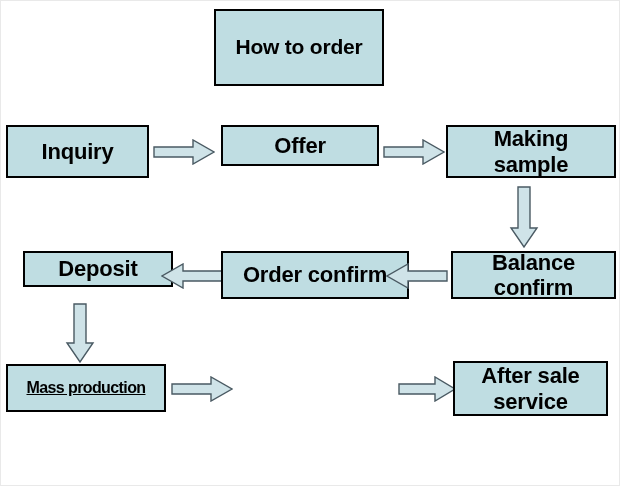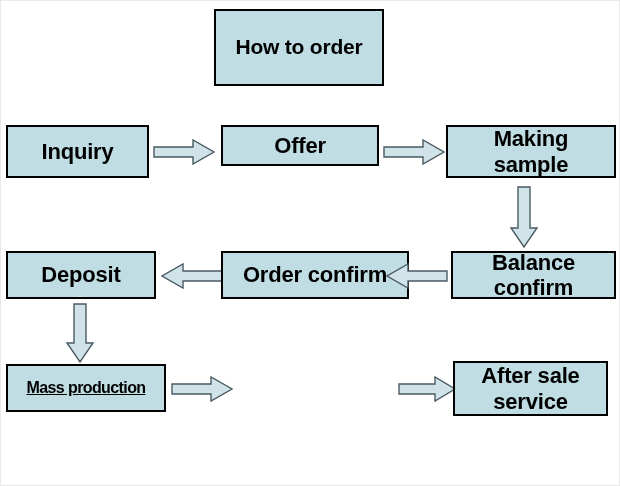--- a/index.html
+++ b/index.html
@@ -76,21 +76,21 @@
   <div class="node step" style="left:445px; top:124px; width:170px; height:53px;">
     <span>Making sample</span>
   </div>
 
   <div class="arrow" style="left:508px; top:185px;">
     <svg width="30" height="62" viewBox="0 0 30 62">
       <polygon points="9,1 21,1 21,42 28,42 15,61 2,42 9,42" fill="#cfe3e8" stroke="#4a5a63" stroke-width="1.4"></polygon>
     </svg>
   </div>
 
-  <div class="node step" style="left:5px; top:250px; width:150px; height:48px;align-items:center;">
+  <div class="node step" style="left:22px; top:250px; width:150px; height:36px;align-items:center;">
     <span>Deposit</span>
   </div>
 
   <div class="arrow" style="left:160px; top:262px;">
     <svg width="62" height="26" viewBox="0 0 62 26">
       <polygon points="61,8 22,8 22,1 1,13 22,25 22,18 61,18" fill="#cfe3e8" stroke="#4a5a63" stroke-width="1.4"></polygon>
     </svg>
   </div>
 
   <div class="node step" style="left:220px; top:250px; width:188px; height:48px;">

